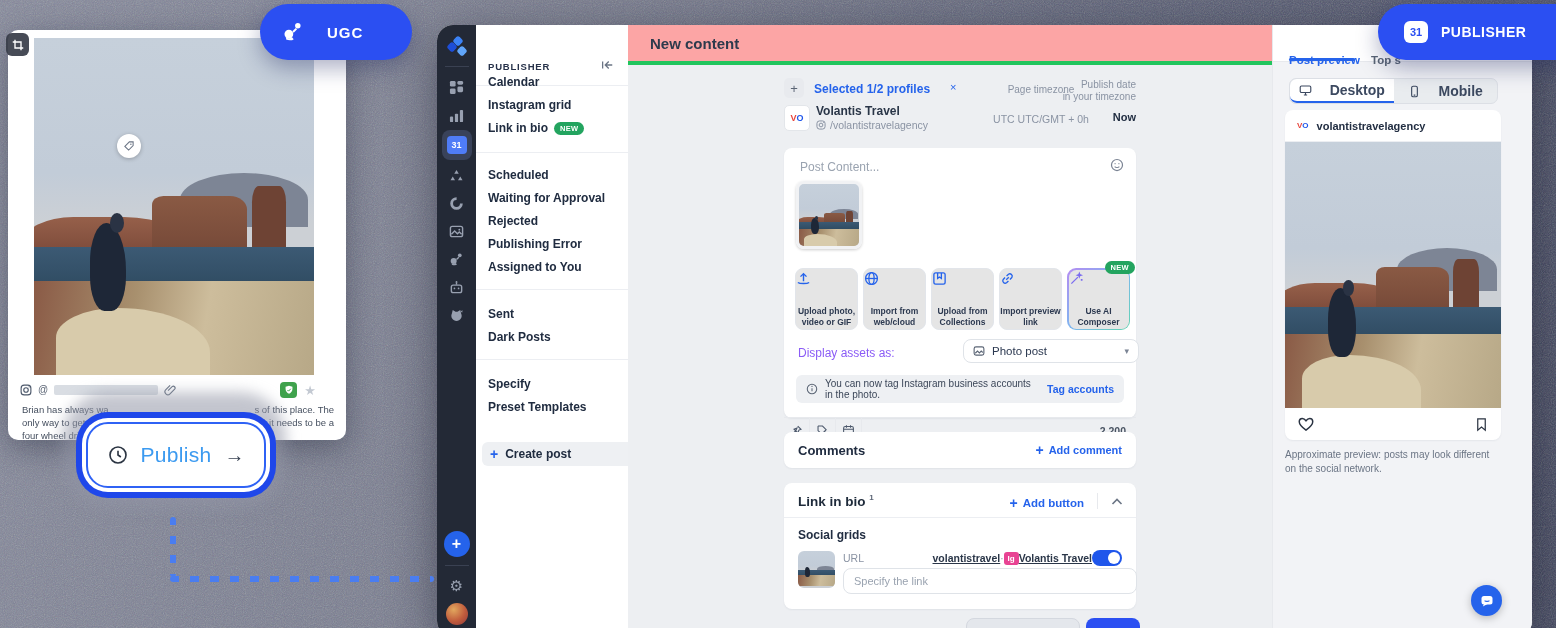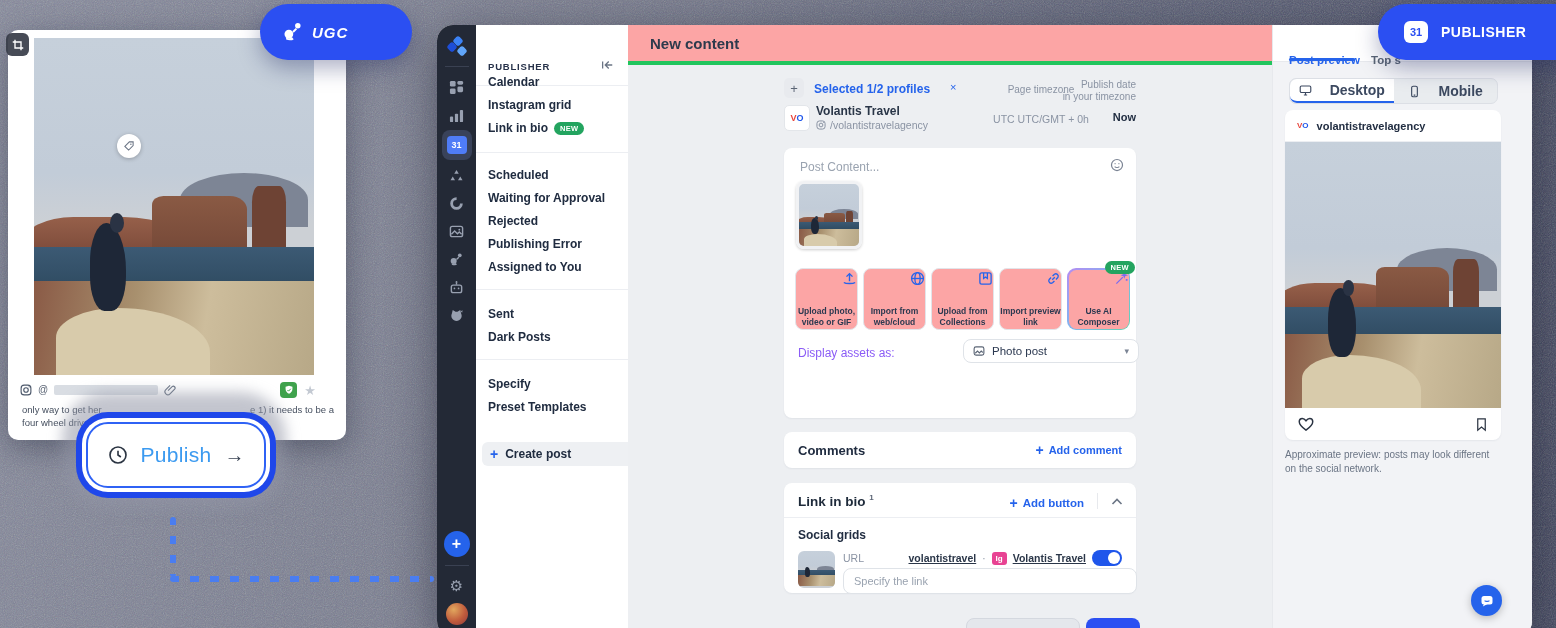--- a/index.html
+++ b/index.html
@@ -33,22 +33,22 @@
   .new-badge{background:#23a45f;color:#fff;font-size:7.5px;font-weight:bold;border-radius:8px;padding:2px 6px;letter-spacing:.3px;}
   .create-post{position:absolute;left:6px;top:417px;width:136px;height:24px;background:#eef0f3;border-radius:6px;
     display:flex;align-items:center;gap:7px;padding:0 8px;font-size:12px;font-weight:bold;color:#202c40;cursor:pointer;}
   .blue-plus{color:#2563eb;font-size:14px;font-weight:bold;}
   
   #main{left:191px;top:0;width:644px;height:100%;background:#edeff2;}
   #main-header{position:absolute;left:0;top:0;width:100%;height:36px;background:#fca5a5;border-bottom:4px solid #22c55e;}
   .page-title{position:absolute;left:22px;top:10px;font-size:15px;font-weight:bold;color:#2d3a4c;}
   .gray-sm{font-size:10px;color:#8a93a3;}
   .card{position:absolute;background:#fff;border-radius:8px;box-shadow:0 1px 2px rgba(20,30,60,.06);}
-  .up-btn{width:61px;height:60px;border:1px solid #e2e5ea;border-radius:8px;background:#fca5a5;display:flex;flex-direction:column;
-    align-items:flex-end;justify-content:center;gap:20px;font-size:8.5px;font-weight:bold;color:#2c3950;text-align:center;line-height:1.25;cursor:pointer;}
+  .up-btn{width:61px;height:60px;border:1px solid #e2e5ea;border-radius:8px;background:#e5e5e5;display:flex;flex-direction:column;
+    align-items:flex-start;justify-content:center;gap:20px;font-size:8.5px;font-weight:bold;color:#2c3950;text-align:center;line-height:1.25;cursor:pointer;}
   .grad-wrap{padding:1.5px;border-radius:9px;background:linear-gradient(135deg,#b48cf2,#7fb6f0,#5fd4b0);position:relative;}
   .grad-wrap .up-btn{border:none;width:60px;height:59px;border-radius:7.5px;}
   .ai-new{position:absolute;top:-7px;right:-5px;}
   .tool-cell{width:25px;height:25px;border-right:1px solid #e7e9ed;display:flex;align-items:center;justify-content:center;color:#4c586b;cursor:pointer;}
   .blue-link{color:#2563eb;font-weight:bold;cursor:pointer;}
   .toggle{width:30px;height:16px;border-radius:9px;background:#1f56eb;position:relative;cursor:pointer;}
   .toggle .knob{position:absolute;right:2px;top:2px;width:12px;height:12px;border-radius:50%;background:#fff;}
   .chip-ig{background:#e84393;color:#fff;font-size:8px;font-weight:bold;border-radius:3px;padding:2px 4px;}
   input.link-input{position:absolute;left:59px;top:85px;width:272px;height:24px;border:1px solid #dfe3e8;border-radius:8px;
     padding:0 10px;font-size:11px;color:#333;outline:none;font-family:inherit;}
@@ -367,32 +367,63 @@
           <span style="color:#5b6575">
               <svg width="12" height="12" viewBox="0 0 16 16" fill="none" stroke="currentColor" stroke-width="1.5">
                 <rect x="1.5" y="2.5" width="13" height="11" rx="2.5"></rect>
                 <path d="M3 11l3-3 2.5 2.5L11 8l2 2"></path>
               </svg>
             </span>
           <span style="font-size:11.5px;color:#2b3850;flex:1;">Photo post</span>
           <span style="color:#7b8494;font-size:9px;">▾</span>
         </div>
 
-
+        <div style="position:absolute;left:12px;top:227px;width:328px;height:28px;background:#eef0f3;border-radius:6px;display:flex;align-items:center;gap:7px;padding:0 10px;box-sizing:border-box;">
+          <span style="color:#5b6575">
+              <svg width="12" height="12" viewBox="0 0 16 16" fill="none" stroke="currentColor" stroke-width="1.4">
+                <circle cx="8" cy="8" r="6.3"></circle>
+                <path d="M8 7v4"></path>
+                <circle cx="8" cy="4.6" r="0.8" fill="currentColor" stroke="none"></circle>
+              </svg>
+            </span>
+          <span style="font-size:10px;color:#3c4759;flex:1;">You can now tag Instagram business accounts in the photo.</span>
+          <span class="blue-link" style="font-size:10.5px;">Tag accounts</span>
+        </div>
+
+        <div style="position:absolute;left:0;top:269px;width:100%;height:26px;border-top:1px solid #e7e9ed;display:flex;align-items:stretch;">
+          <div class="tool-cell">
+              <svg width="13" height="13" viewBox="0 0 16 16" fill="none" stroke="currentColor" stroke-width="1.4">
+                <path d="M9.5 2.5L13.5 6.5 11 7.5 9.5 11 7 8.5 3 12.5M7 8.5L5 6.5 8.5 5z"></path>
+              </svg>
+            </div>
+          <div class="tool-cell">
+              <svg width="13" height="13" viewBox="0 0 16 16" fill="none" stroke="currentColor" stroke-width="1.3">
+                <path d="M3 2.5h5l4.5 4.5-5.5 5.5L2.5 8V3z"></path>
+                <path d="M11.5 9.5v3.5m-1.6-1.6l1.6 1.6 1.6-1.6"></path>
+              </svg>
+            </div>
+          <div class="tool-cell">
+              <svg width="13" height="13" viewBox="0 0 16 16" fill="none" stroke="currentColor" stroke-width="1.3">
+                <rect x="2" y="3" width="12" height="11" rx="2"></rect>
+                <path d="M2 6.5h12M5.5 1.5v3M10.5 1.5v3"></path>
+              </svg>
+            </div>
+          <div style="flex:1;display:flex;align-items:center;justify-content:flex-end;padding-right:10px;font-size:10.5px;font-weight:bold;color:#4a5463;">2 200</div>
+        </div>
       </div>
 
       <div class="card" style="left:156px;top:407px;width:352px;height:36px;display:flex;align-items:center;justify-content:space-between;padding:0 14px;box-sizing:border-box;">
         <span style="font-size:13px;font-weight:bold;color:#202c40;">Comments</span>
         <span style="display:flex;align-items:center;gap:5px;">
           <span class="blue-plus">+</span>
           <span class="blue-link" style="font-size:11px;">Add comment</span>
         </span>
       </div>
 
-      <div class="card" style="left:156px;top:458px;width:352px;height:110px;">
+      <div class="card" style="left:156px;top:458px;width:352px;height:126px;">
         <div style="position:absolute;left:14px;top:10px;font-size:13.5px;font-weight:bold;color:#1e2a3a;">
           <span>Link in bio</span> <sup style="font-size:8px;color:#5b6575;">1</sup>
         </div>
         <div style="position:absolute;right:52px;top:12px;display:flex;align-items:center;gap:5px;">
           <span class="blue-plus">+</span>
           <span class="blue-link" style="font-size:11.5px;">Add button</span>
         </div>
         <div style="position:absolute;right:38px;top:10px;width:1px;height:16px;background:#e7e9ed;"></div>
         <div style="position:absolute;right:13px;top:14px;color:#6b7585;">
             <svg width="12" height="9" viewBox="0 0 12 8" fill="none" stroke="currentColor" stroke-width="1.6">
@@ -402,21 +433,21 @@
         <div style="position:absolute;left:0;top:34px;width:100%;height:1px;background:#eceef2;"></div>
         <div style="position:absolute;left:14px;top:45px;font-size:12px;font-weight:bold;color:#222e42;">Social grids</div>
         <div class="scene" style="position:absolute;left:14px;top:68px;width:37px;height:37px;border-radius:6px;">
           <i class="ph-mtn"></i>
             <i class="ph-mesa"></i>
             <i class="ph-water" style="top:50%;height:20%"></i>
             <i class="ph-fore" style="top:64%"></i>
             <i class="ph-person" style="top:44%"></i>
         </div>
         <div style="position:absolute;left:59px;top:69px;font-size:10.5px;color:#8a93a3;">URL</div>
-        <div style="position:absolute;right:14px;top:67px;display:flex;align-items:center;gap:6px;">
+        <div style="position:absolute;right:14px;top:67px;display:flex;align-items:center;gap:0;">
           <span class="uline" style="font-size:10.5px;font-weight:bold;color:#2a3648;">volantistravel</span>
           <span style="color:#8a93a3;font-size:10px;">·</span>
           <span class="chip-ig">Ig</span>
           <span class="uline" style="font-size:10.5px;font-weight:bold;color:#2a3648;">Volantis Travel</span>
           <span class="toggle">
               <span class="knob"></span>
             </span>
         </div>
         <input class="link-input" placeholder="Specify the link" style="">
       </div>
@@ -529,20 +560,24 @@
       <span class="shield-badge">
         <svg width="10" height="10" viewBox="0 0 16 16">
             <path d="M8 1l5.5 1.8v3.6c0 3.6-2.2 6-5.5 7.6C4.7 12.4 2.5 10 2.5 6.4V2.8z" fill="#fff"></path>
             <path d="M5.5 8l1.8 1.8L10.8 6" stroke="#3fa24c" stroke-width="1.6" fill="none"></path>
           </svg>
       </span>
       <span style="color:#c3c9d2;font-size:13px;font-family:'DejaVu Sans',sans-serif;">★</span>
     </div>
 
     <div class="caption">
+      <div class="cap-line">
+          <span>Brian has always wa</span>
+          <span>s of this place. The</span>
+        </div>
       <div class="cap-line">
           <span>only way to get her</span>
           <span>e 1) it needs to be a</span>
         </div>
       <div class="cap-line">
           <span>four wheel drive, a</span>
           <span></span>
         </div>
     </div>
   </div>
@@ -555,21 +590,21 @@
     <span>
         <svg width="20" height="20" viewBox="0 0 16 16" fill="none" stroke="#2b3442" stroke-width="1.3">
           <circle cx="8" cy="8" r="6.4"></circle>
           <path d="M8 4.5V8l2.3 1.6"></path>
         </svg>
       </span>
     <span class="lbl">Publish</span>
     <span class="arrow">→</span>
   </div>
 
-  <div class="pill" style="left:260px;top:4px;width:130px;justify-content:flex-start;padding-left:22px;gap:8px;font-style:italic;">
+  <div class="pill" style="left:260px;top:4px;width:130px;justify-content:flex-start;padding-left:22px;gap:23px;">
     <span>
         <svg width="22" height="22" viewBox="0 0 16 16" fill="#fff">
           <circle cx="11.5" cy="3.5" r="2"></circle>
           <circle cx="5" cy="9.5" r="3.2"></circle>
           <path d="M7.5 7.5l2.5-2.5 1 1-2.5 2.5z"></path>
           <path d="M3 13.5c2 .9 4.5.7 5.5-.3l-1.2-1.4c-1 .7-2.8.9-4.3.3z"></path>
         </svg>
       </span>
     <span style="font-size:15px;letter-spacing:1px;">UGC</span>
   </div>

